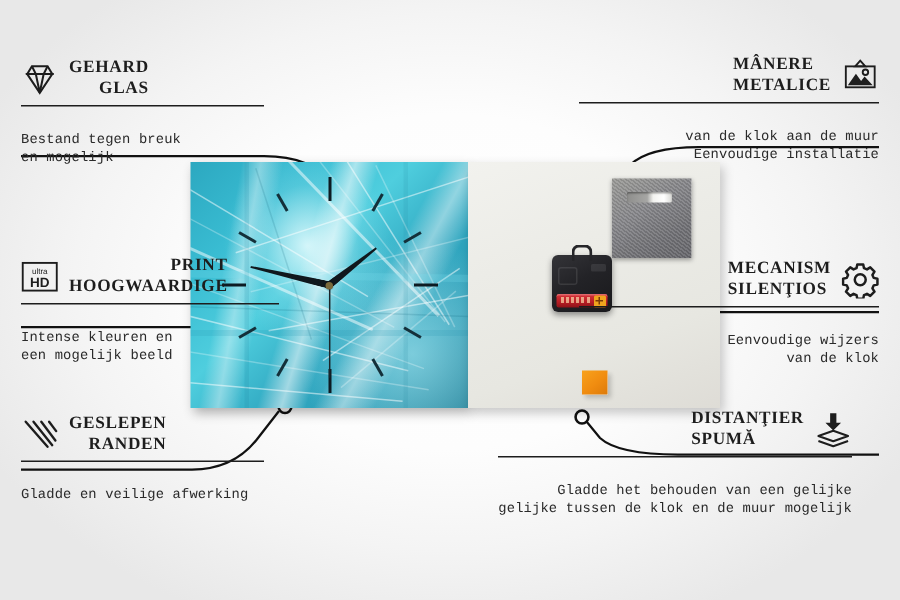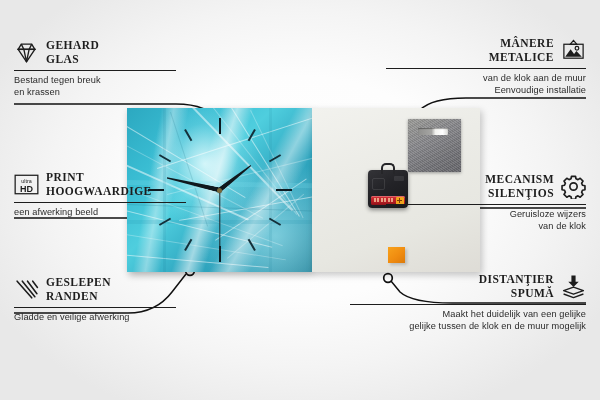--- a/index.html
+++ b/index.html
@@ -113,27 +113,27 @@
   }
 
   
   .callout { position:absolute; }
   .callout .head { display:flex; align-items:center; gap:7px; }
   .callout.left  .head { justify-content:flex-start; }
   .callout.right .head { justify-content:flex-end; }
   .title {
     font-family:"Liberation Serif", serif;
     font-size:11.5px; font-weight:700; letter-spacing:.45px;
-    color:#1d1d1d; line-height:1.22; text-transform:uppercase;
-  }
-  .callout.right .title { text-align:right; }
+    color:#1d1d1d; line-height:1.22; text-transform:uppercase;text-align:right;
+  }
+  .callout.right .title { text-align:left; }
   .rule { height:1.3px; background:#1d1d1d; margin-top:4px; }
   .desc {
-    font-family:Liberation Sans, sans-serif;
-    font-size:9.2px; color:#2a2a2a; line-height:1.32; margin-top:3px;
+    font-family:Liberation Mono, monospace;
+    font-size:9.2px; color:#2a2a2a; line-height:1.32; margin-top:16px;
     letter-spacing:.1px;
   }
   .callout.right .desc { text-align:right; }
   .ico { width:25px; height:25px; flex:0 0 25px; display:block; }
   .ico svg { display:block; width:25px; height:25px; }
 </style>
 </head>
 <body>
 
 <div id="stage">
@@ -237,41 +237,42 @@
         </svg>
       </span>
       <div class="title">
         <div>GEHARD</div>
         <div>GLAS</div>
       </div>
     </div>
     <div class="rule" style="width:162px;"></div>
     <div class="desc">
       <div>Bestand tegen breuk</div>
-      <div>en krassen</div>
+      <div>en mogelijk</div>
     </div>
   </div>
 
   <div class="callout left" style="left:14px; top:170px; width:200px;">
     <div class="head">
       <span class="ico">
         <svg viewBox="0 0 26 24">
           <rect x="1.2" y="2.4" width="23.6" height="19.2" fill="none" stroke="#1d1d1d" stroke-width="1.3"></rect>
           <text x="13" y="10.4" text-anchor="middle" font-family="Liberation Sans, sans-serif" font-size="5.6" fill="#1d1d1d">ultra</text>
           <text x="13" y="19.4" text-anchor="middle" font-family="Liberation Sans, sans-serif" font-size="9.4" font-weight="bold" fill="#1d1d1d">HD</text>
         </svg>
       </span>
       <div class="title">
         <div>PRINT</div>
         <div>HOOGWAARDIGE</div>
       </div>
     </div>
     <div class="rule" style="width:172px;"></div>
     <div class="desc">
-      <div>een afwerking beeld</div>
+      <div>Intense kleuren en</div>
+      <div>een mogelijk beeld</div>
     </div>
   </div>
 
   <div class="callout left" style="left:14px; top:275px; width:190px;">
     <div class="head">
       <span class="ico">
         <svg viewBox="0 0 24 24" stroke="#1d1d1d" stroke-width="1.5" fill="none" stroke-linecap="round">
           <path d="M3,4 L17,20"></path>
           <path d="M8,4 L20,19"></path>
           <path d="M13,4 L22,16"></path>
@@ -319,39 +320,39 @@
       </div>
       <span class="ico">
         <svg viewBox="0 0 24 24" fill="none" stroke="#1d1d1d" stroke-width="1.6" stroke-linejoin="round">
           <path d="M10.1,2.2 h3.8 l0.5,2.4 1.9,0.8 2.1,-1.3 2.7,2.7 -1.3,2.1 0.8,1.9 2.4,0.5 v3.8 l-2.4,0.5 -0.8,1.9 1.3,2.1 -2.7,2.7 -2.1,-1.3 -1.9,0.8 -0.5,2.4 h-3.8 l-0.5,-2.4 -1.9,-0.8 -2.1,1.3 -2.7,-2.7 1.3,-2.1 -0.8,-1.9 -2.4,-0.5 v-3.8 l2.4,-0.5 0.8,-1.9 -1.3,-2.1 2.7,-2.7 2.1,1.3 1.9,-0.8 Z"></path>
           <circle cx="12" cy="12" r="3.5"></circle>
         </svg>
       </span>
     </div>
     <div class="rule" style="width:200px;"></div>
     <div class="desc">
-      <div>Geruisloze wijzers</div>
+      <div>Eenvoudige wijzers</div>
       <div>van de klok</div>
     </div>
   </div>
 
-  <div class="callout right" style="right:14px; top:272px; width:236px;">
+  <div class="callout right" style="right:32px; top:272px; width:236px;">
     <div class="head">
       <div class="title">
         <div>DISTANŢIER</div>
         <div>SPUMĂ</div>
       </div>
       <span class="ico">
         <svg viewBox="0 0 24 24" fill="none" stroke="#1d1d1d" stroke-width="1.3" stroke-linejoin="round">
           <path d="M10,1.5 h4 v6 h3 l-5,5 -5,-5 h3 Z" fill="#1d1d1d" stroke="none"></path>
           <path d="M12,12.6 L21.5,16 L12,19.4 L2.5,16 Z"></path>
           <path d="M2.5,19.2 L12,22.6 L21.5,19.2"></path>
         </svg>
       </span>
     </div>
     <div class="rule" style="width:236px;"></div>
     <div class="desc">
-      <div>Maakt het duidelijk van een gelijke</div>
+      <div>Gladde het behouden van een gelijke</div>
       <div>gelijke  tussen de klok en de muur mogelijk</div>
     </div>
   </div>
 
 </div>
 
 </body></html>

